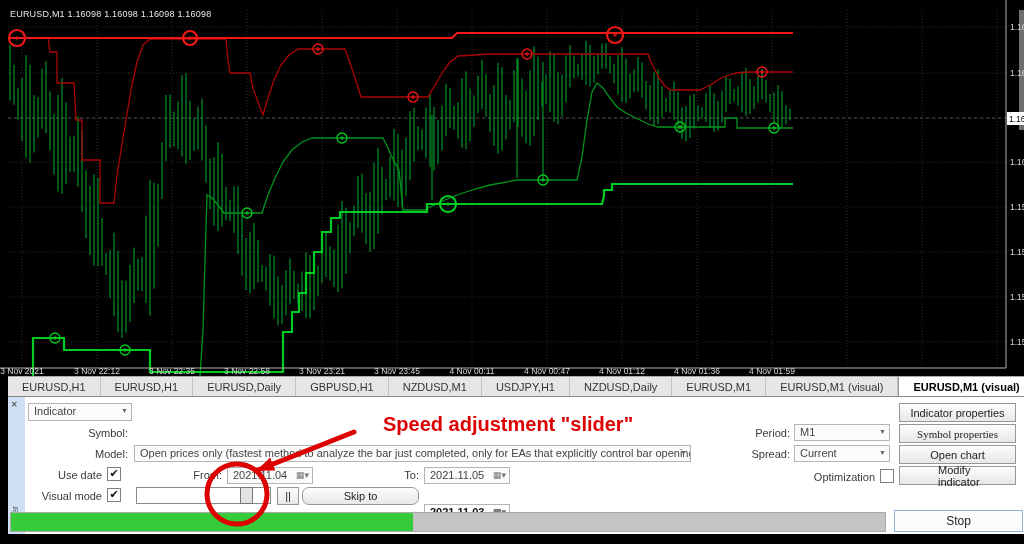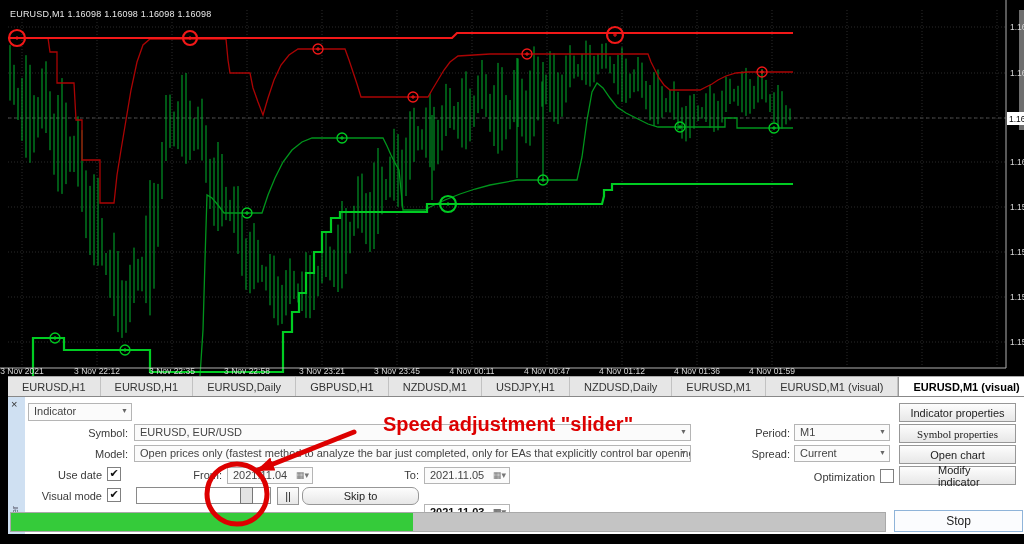--- a/index.html
+++ b/index.html
@@ -374,24 +374,20 @@
       <div class="close">×</div>
       <div class="vtitle">Tester</div>
     </div>
 
     <div class="field" style="left:20px;top:6px;width:104px;height:18px;">
       <span>Indicator</span>
       <span class="dd">▼</span>
     </div>
 
     <div class="lbl" style="left:52px;top:30px;width:68px;">Symbol:</div>
-    <div class="field" style="left:126px;top:27px;width:557px;height:17px;">
-      <span>EURUSD, EUR/USD</span>
-      <span class="dd">▼</span>
-    </div>
     <div class="lbl" style="left:727px;top:30px;width:55px;">Period:</div>
     <div class="field" style="left:786px;top:27px;width:96px;height:17px;">
       <span>M1</span>
       <span class="dd">▼</span>
     </div>
 
     <div class="lbl" style="left:52px;top:51px;width:68px;">Model:</div>
     <div class="field" style="left:126px;top:48px;width:557px;height:17px;">
       <span>Open prices only (fastest method to analyze the bar just completed, only for EAs that explicitly control bar opening)</span>
       <span class="dd">▼</span>

